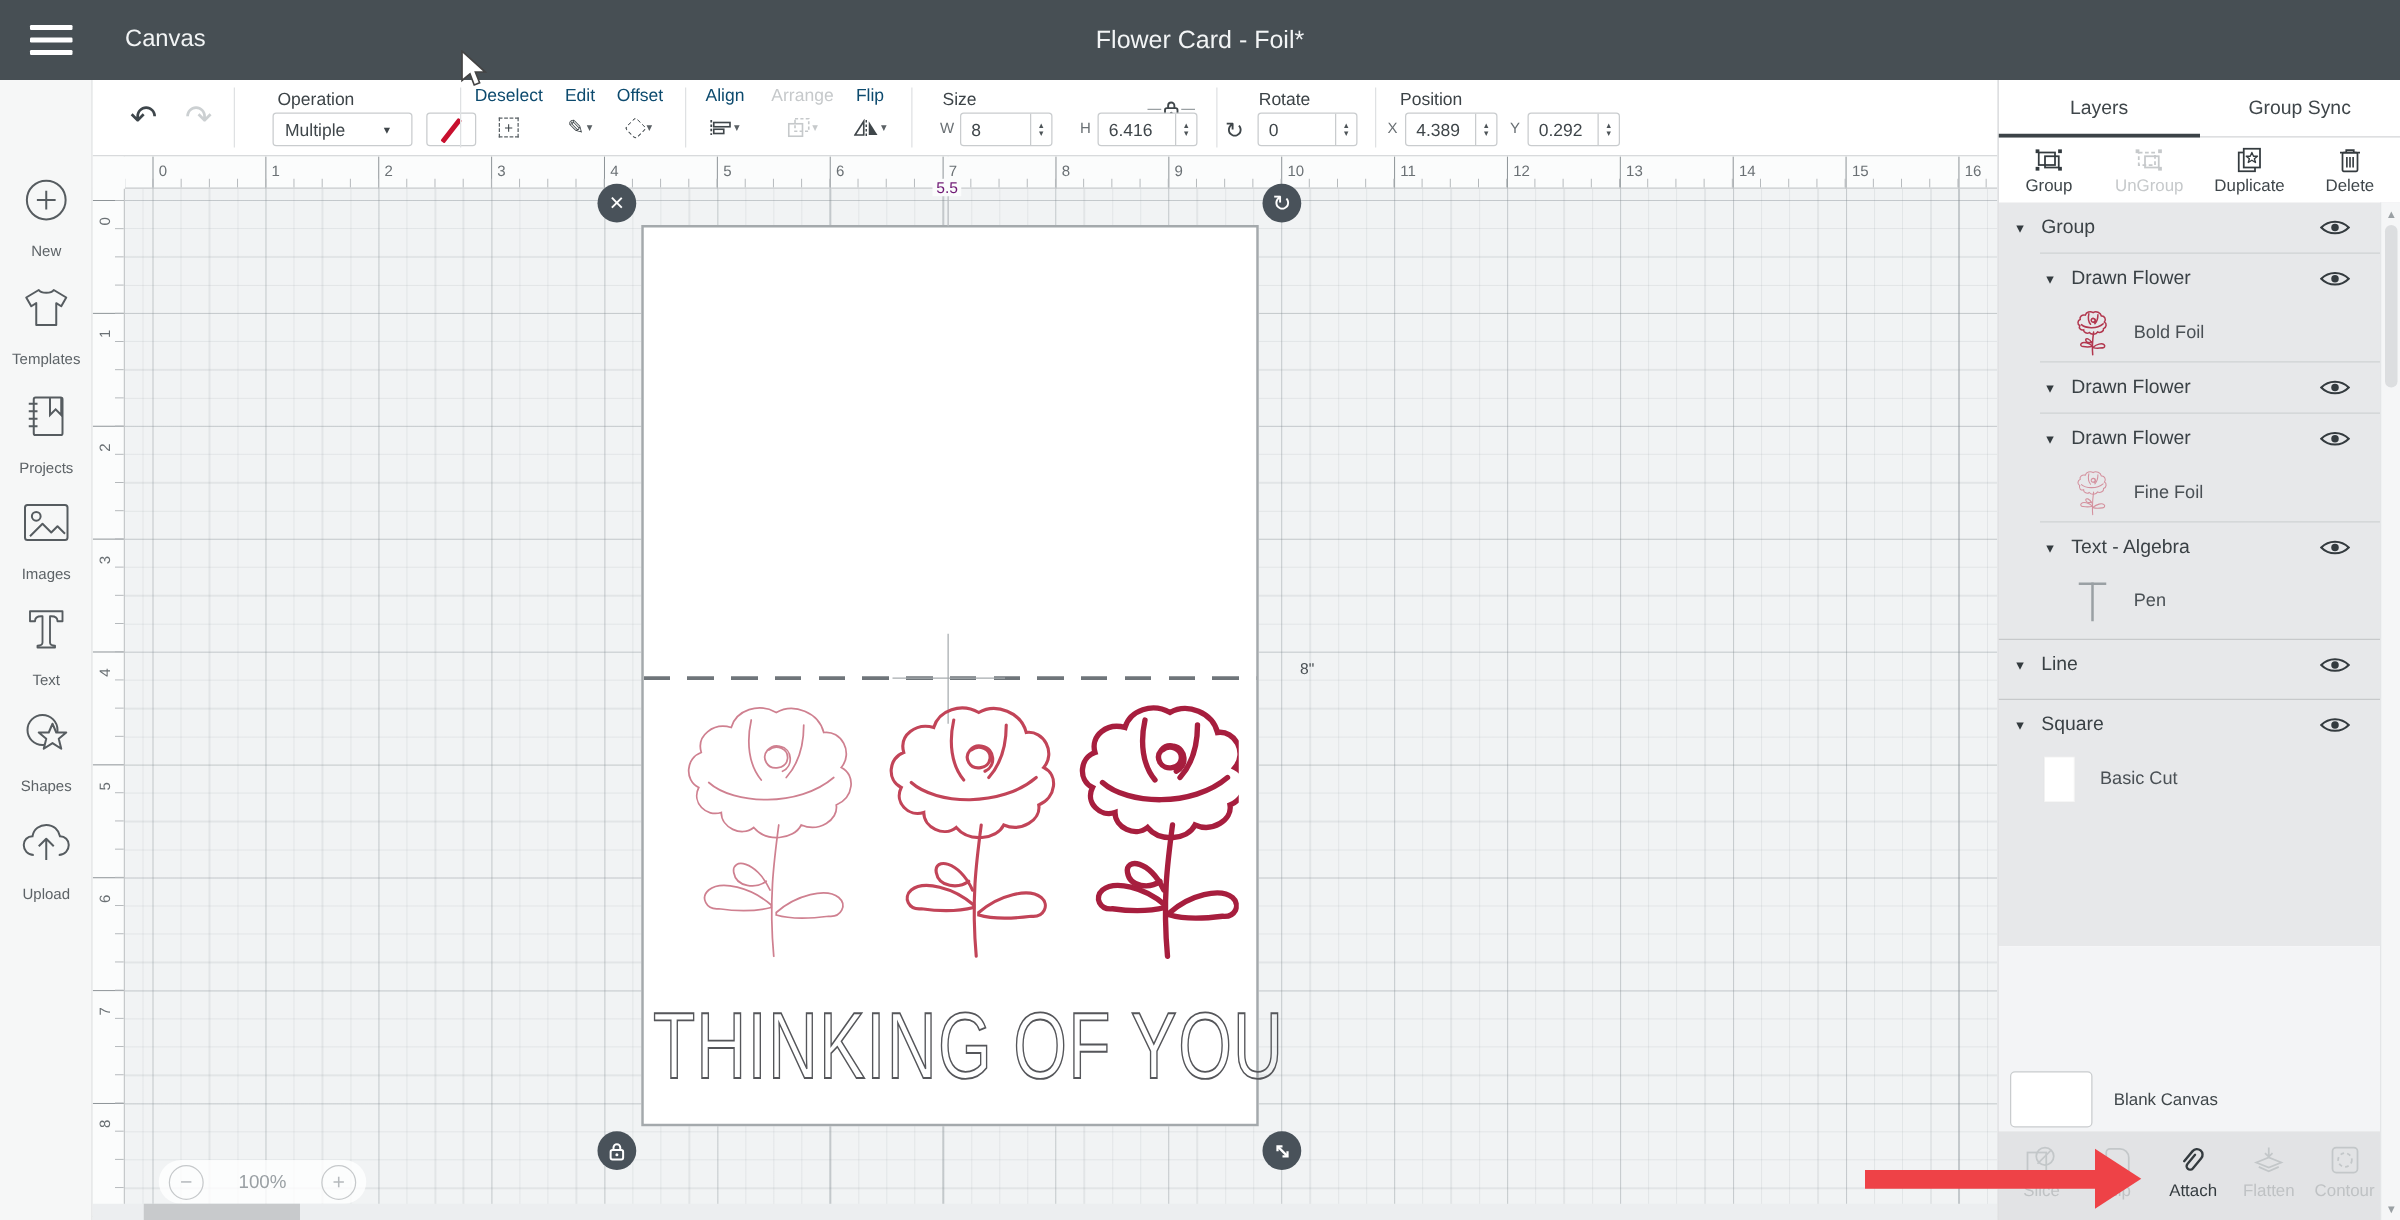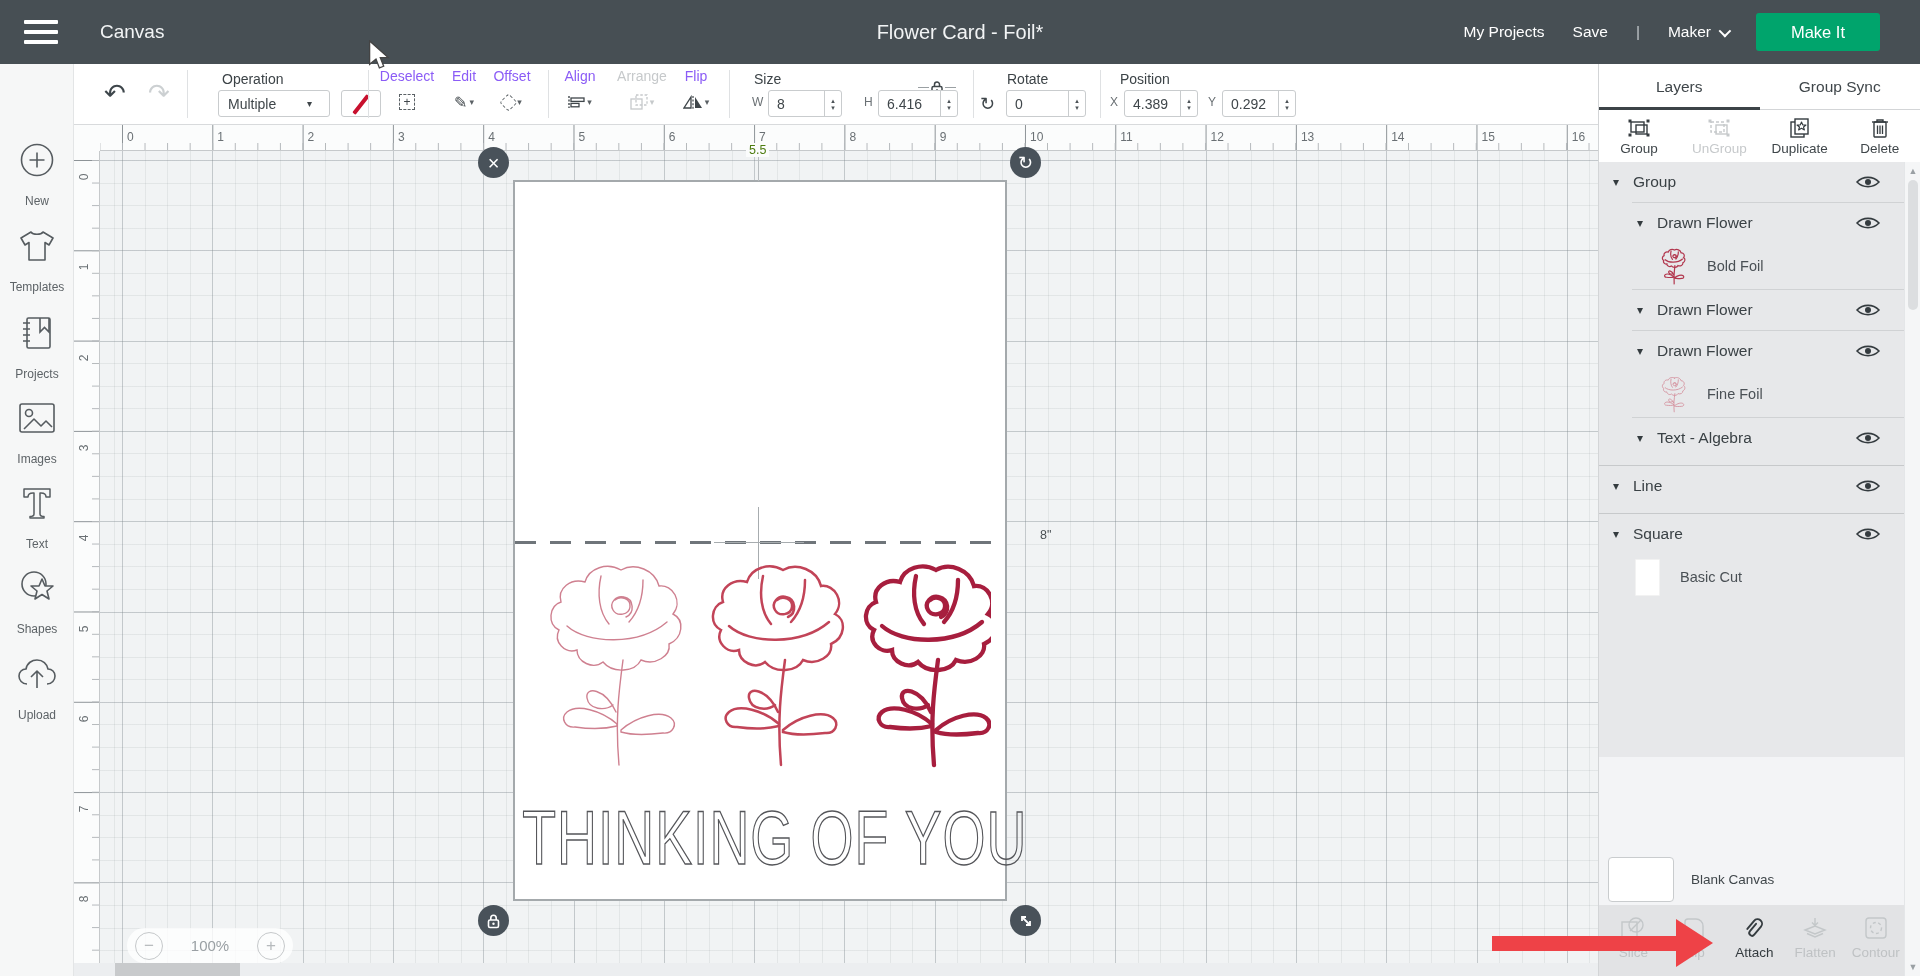--- a/index.html
+++ b/index.html
@@ -27,21 +27,21 @@
 
   
   #toolbar { position:absolute; left:74px; top:64px; width:1524px; height:61px; background:#fff; border-bottom:1px solid #d8dadc; z-index:30; }
   .tb-vdiv { position:absolute; top:6px; height:48px; width:1px; background:#dfe1e3; }
   .grp-lbl { position:absolute; top:7px; font-size:14px; color:#3c4347; }
   .ctrl-lbl { position:absolute; top:31px; font-size:12px; color:#6a7074; }
   .num-input { position:absolute; top:26px; height:27px; background:#fff; border:1px solid #c9ccce; border-radius:3px; display:flex; align-items:center; font-size:14px; color:#3f464a; }
   .num-val { flex:1; padding-left:8px; }
   .stepper { width:17px; height:100%; border-left:1px solid #c9ccce; display:flex; flex-direction:column; align-items:center; justify-content:center; font-size:7px; color:#4c5357; line-height:7px; cursor:pointer; }
   .tool-item { position:absolute; top:4px; width:54px; text-align:center; cursor:pointer; }
-  .tool-item .t-lbl { font-size:14px; color:#8b5cf6; }
+  .tool-item .t-lbl { font-size:14px; color:#0c4a6e; }
   .tool-item .t-ic { height:28px; margin-top:4px; display:flex; align-items:center; justify-content:center; gap:2px; color:#3f464a; }
   .tool-item.disabled .t-lbl, .tool-item.disabled .t-ic { color:#c6c9cb; }
   .mini-dd { font-size:9px; color:#5b6165; }
   .disabled .mini-dd { color:#c6c9cb; }
   .undo-redo { position:absolute; top:14px; font-size:26px; cursor:pointer; }
   .op-select { position:absolute; left:218px; top:26px; width:112px; height:27px; border:1px solid #c9ccce; border-radius:3px; background:#fff; display:flex; align-items:center; font-size:14px; cursor:pointer; }
   .op-select .op-val { flex:1; padding-left:9px; }
   .op-select .op-arrow { width:22px; font-size:10px; color:#3f464a; }
   .swatch-btn { position:absolute; left:341px; top:26px; width:40px; height:27px; border:1px solid #c9ccce; border-radius:3px; background:#fff; cursor:pointer; }
   .swatch-btn .nib { position:absolute; left:17px; top:2px; width:4px; height:23px; background:#c8102e; transform:rotate(38deg); border-radius:1px; }
@@ -70,21 +70,21 @@
   .rh-num { position:absolute; top:5px; font-size:12px; color:#6a7074; }
   .rv-num { position:absolute; left:3px; width:14px; text-align:center; font-size:12px; color:#6a7074; transform:rotate(-90deg); }
   #ruler-corner { position:absolute; left:0; top:0; width:26px; height:26px; background:#fbfcfc; z-index:7; }
 
   #card { position:absolute; left:439px; top:55px; width:494px; height:721px; background:#fff; border:2px solid #a4a9ac; z-index:3; }
   #fold-line { position:absolute; left:0; top:359px; width:100%; height:3px;
     background-image:repeating-linear-gradient(to right, #6f757a 0 21px, transparent 21px 35px); background-size:100% 3px; }
   .crosshair-v { position:absolute; left:243px; top:325px; width:1px; height:72px; background:#a7acaf; }
   .crosshair-h { position:absolute; left:199px; top:360px; width:90px; height:1px; background:#a7acaf; }
   #guide-line-top { position:absolute; left:684px; top:0; width:1px; height:56px; background:#b8bcbf; z-index:4; }
-  #width-badge { position:absolute; left:672px; top:18px; background:#fbfcfc; padding:0 3px; font-size:12.5px; color:#4d7c0f; z-index:7; }
+  #width-badge { position:absolute; left:672px; top:18px; background:#fbfcfc; padding:0 3px; font-size:12.5px; color:#701a75; z-index:7; }
   #height-badge { position:absolute; left:966px; top:403px; font-size:12.5px; color:#4a5054; z-index:4; }
   .handle { position:absolute; width:31px; height:31px; border-radius:50%; background:#49525a; color:#fff; display:flex; align-items:center; justify-content:center; z-index:8; cursor:pointer; }
   #card-text { position:absolute; left:0; top:612px; width:100%; text-align:center; font-size:57px; letter-spacing:1px; color:#55565a; -webkit-text-stroke:1.1px #55565a; -webkit-text-fill-color:transparent; transform:scale(.97,1.32); transform-origin:center top; white-space:nowrap; }
   #flowers { position:absolute; left:18px; top:378px; }
 
   #zoom-pill { position:absolute; left:53px; top:803px; width:166px; height:35px; background:rgba(255,255,255,.78); border-radius:18px; display:flex; align-items:center; justify-content:space-between; padding:0 8px; z-index:9; }
   .zoom-circle { width:28px; height:28px; border:1px solid #c6c9cb; border-radius:50%; color:#b6babd; font-size:17px; display:flex; align-items:center; justify-content:center; cursor:pointer; background:transparent; }
   #zoom-level { color:#9aa0a4; font-size:15px; }
   #hscroll { position:absolute; left:0; bottom:0; width:100%; height:13px; background:#eceef0; z-index:9; }
   #hscroll .thumb { position:absolute; left:41px; top:0; width:125px; height:13px; background:#c8cacc; }
@@ -164,30 +164,20 @@
 </svg>
 
 <header id="topbar">
   <div class="hamburger">
       <span></span>
       <span></span>
       <span></span>
     </div>
   <div class="tb-title">Canvas</div>
   <div class="tb-doc">Flower Card - Foil*</div>
-  <div class="tb-right">
-    <span class="tb-link">My Projects</span>
-    <span class="tb-link">Save</span>
-    <span class="tb-sep">|</span>
-    <span class="machine">
-      <span>Maker</span>
-      <span class="chev"></span>
-    </span>
-    <button class="make-it">Make It</button>
-  </div>
 </header>
 
 <nav id="sidebar">
   <div class="sb-item" style="top:76px">
     <div class="sb-ic">
       <svg class="icon" width="36" height="36" viewBox="0 0 36 36">
           <circle cx="18" cy="18" r="15.5" fill="none" stroke="#565c60" stroke-width="1.6"></circle>
           <path d="M18,10.5 V25.5 M10.5,18 H25.5" stroke="#565c60" stroke-width="1.6"></path>
         </svg>
     </div>
@@ -544,20 +534,26 @@
     <div class="lp-div"></div>
     <div class="lp-row lp-header lvl1">
       <span class="caret">▾</span>
       <span class="hd-lbl">Text - Algebra</span>
       <span class="eye">
           <svg class="icon" width="24" height="14" viewBox="0 0 24 14">
             <use href="#eye-shape"></use>
           </svg>
         </span>
     </div>
+    <div class="lp-row lp-item">
+      <span class="thumb-wrap it-grp">
+          <span class="pen-icon"></span>
+        </span>
+      <span class="it-lbl">Pen</span>
+    </div>
     <div class="sect-gap"></div>
     <div class="lp-div full"></div>
     <div class="lp-row lp-header lvl0">
       <span class="caret">▾</span>
       <span class="hd-lbl">Line</span>
       <span class="eye">
           <svg class="icon" width="24" height="14" viewBox="0 0 24 14">
             <use href="#eye-shape"></use>
           </svg>
         </span>

